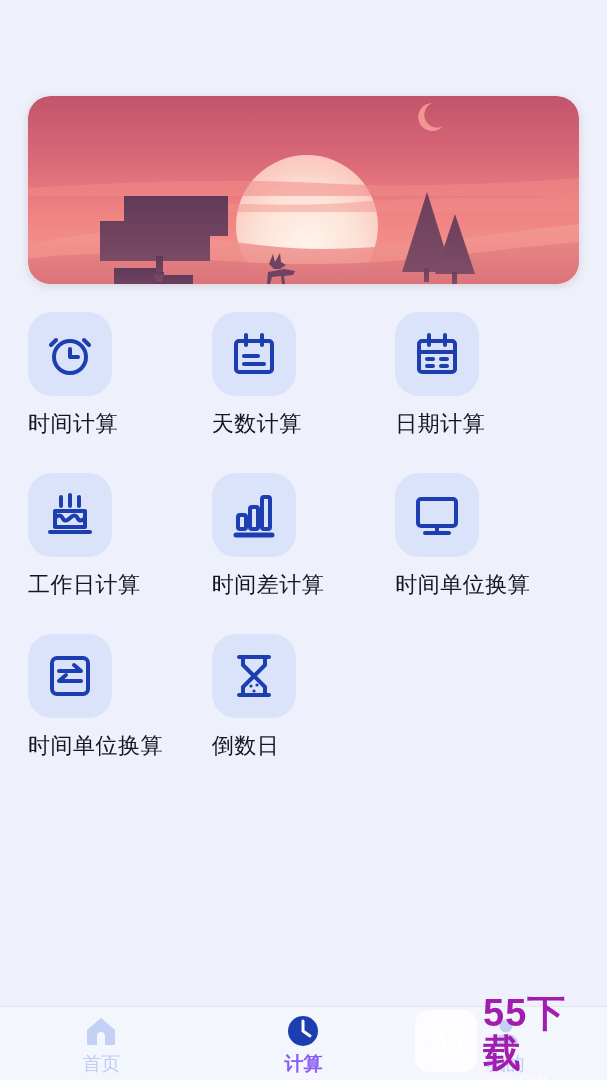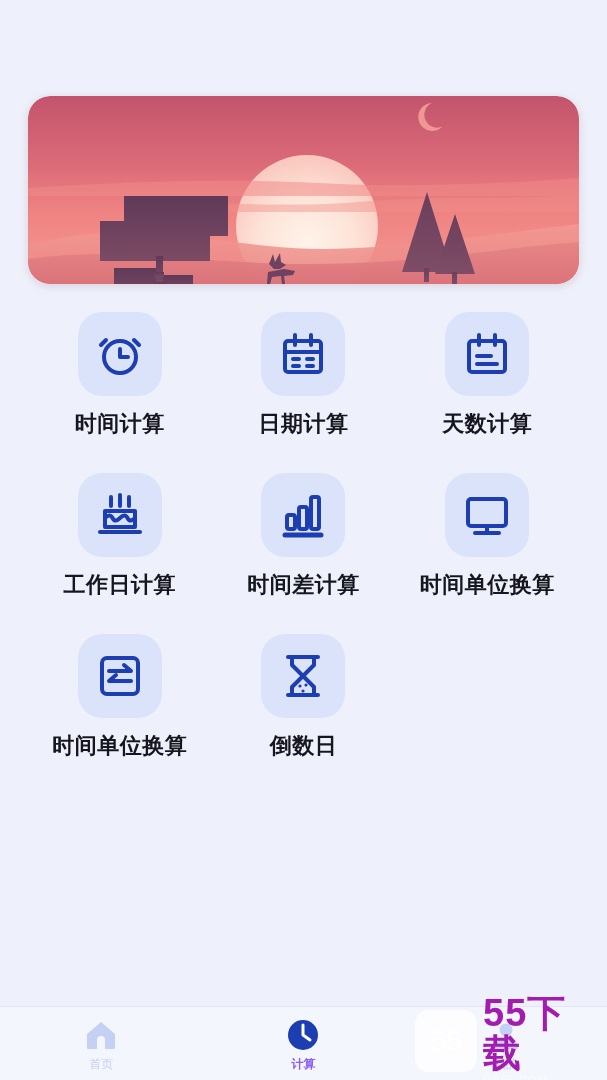--- a/index.html
+++ b/index.html
@@ -24,23 +24,22 @@
   
   .grid {
     position: absolute; left: 28px; top: 302px;
     width: 551px;
     display: grid;
     grid-template-columns: repeat(3, 1fr);
     row-gap: 28px;
   }
   .cell {
     display: flex; flex-direction: column;
-    align-items: center; justify-content: flex-start;
+    justify-content: flex-start;
     padding-top: 10px;
-    font-weight: bold;
   }
   .tile {
     width: 84px; height: 84px;
     border-radius: 24px;
     background: #dbe3fb;
     display: flex; align-items: center; justify-content: center;
   }
   .tile svg { display: block; }
   .cell-label {
     margin-top: 17px;
@@ -59,21 +58,21 @@
     border-top: 1px solid #e2e6f4;
     display: flex;
   }
   .tab {
     flex: 1;
     display: flex; flex-direction: column;
     align-items: center; justify-content: center;
     gap: 6px;
     position: relative;
   }
-  .tab-label { font-size: 12px; line-height: 1; font-family: Liberation Serif, serif; }
+  .tab-label { font-size: 19px; line-height: 1; font-family: Liberation Serif, serif; }
   .tab.inactive .tab-label { color: #c3cef3; }
   .tab.active .tab-label { color: #8b5cf6; font-weight: bold; }
   .tab-icon { width: 34px; height: 34px; display: block; }
 
   
   .watermark {
     position: absolute; right: 6px; bottom: 4px;
     width: 186px; height: 70px;
     display: flex; align-items: center;
     pointer-events: none;
@@ -189,48 +188,48 @@
           <path d="M26 21 L26 29 L34 29"></path>
         </svg>
       </div>
       <div class="cell-label">时间计算</div>
     </div>
 
     <div class="cell">
       <div class="tile">
         <svg width="52" height="52" viewBox="0 0 52 52" fill="none" stroke="#1c3eb0" stroke-width="4" stroke-linecap="round" stroke-linejoin="round">
           <rect x="8" y="13" width="36" height="31" rx="3"></rect>
+          <path d="M18 7 L18 17"></path>
+          <path d="M34 7 L34 17"></path>
+          <path d="M16 28 L30 28"></path>
+          <path d="M16 36 L36 36"></path>
+        </svg>
+      </div>
+      <div class="cell-label">天数计算</div>
+    </div>
+
+    <div class="cell">
+      <div class="tile">
+        <svg width="52" height="52" viewBox="0 0 52 52" fill="none" stroke="#1c3eb0" stroke-width="4" stroke-linecap="round" stroke-linejoin="round">
+          <rect x="8" y="13" width="36" height="31" rx="3"></rect>
           <path d="M8 24 L44 24"></path>
           <path d="M18 7 L18 17"></path>
           <path d="M34 7 L34 17"></path>
           <path d="M16 31 L22 31"></path>
           <path d="M30 31 L36 31"></path>
           <path d="M16 38 L22 38"></path>
           <path d="M30 38 L36 38"></path>
         </svg>
       </div>
       <div class="cell-label">日期计算</div>
     </div>
 
     <div class="cell">
       <div class="tile">
         <svg width="52" height="52" viewBox="0 0 52 52" fill="none" stroke="#1c3eb0" stroke-width="4" stroke-linecap="round" stroke-linejoin="round">
-          <rect x="8" y="13" width="36" height="31" rx="3"></rect>
-          <path d="M18 7 L18 17"></path>
-          <path d="M34 7 L34 17"></path>
-          <path d="M16 28 L30 28"></path>
-          <path d="M16 36 L36 36"></path>
-        </svg>
-      </div>
-      <div class="cell-label">天数计算</div>
-    </div>
-
-    <div class="cell">
-      <div class="tile">
-        <svg width="52" height="52" viewBox="0 0 52 52" fill="none" stroke="#1c3eb0" stroke-width="4" stroke-linecap="round" stroke-linejoin="round">
           <path d="M17 8 L17 17"></path>
           <path d="M26 6 L26 17"></path>
           <path d="M35 8 L35 17"></path>
           <path d="M11 22 L41 22 L41 38 L11 38 Z"></path>
           <path d="M11 29 q5 -5 7.5 0 q2.5 5 7.5 0 q5 -5 7.5 0 q2.5 5 7.5 0"></path>
           <path d="M6 43 L46 43"></path>
         </svg>
       </div>
       <div class="cell-label">工作日计算</div>
     </div>

